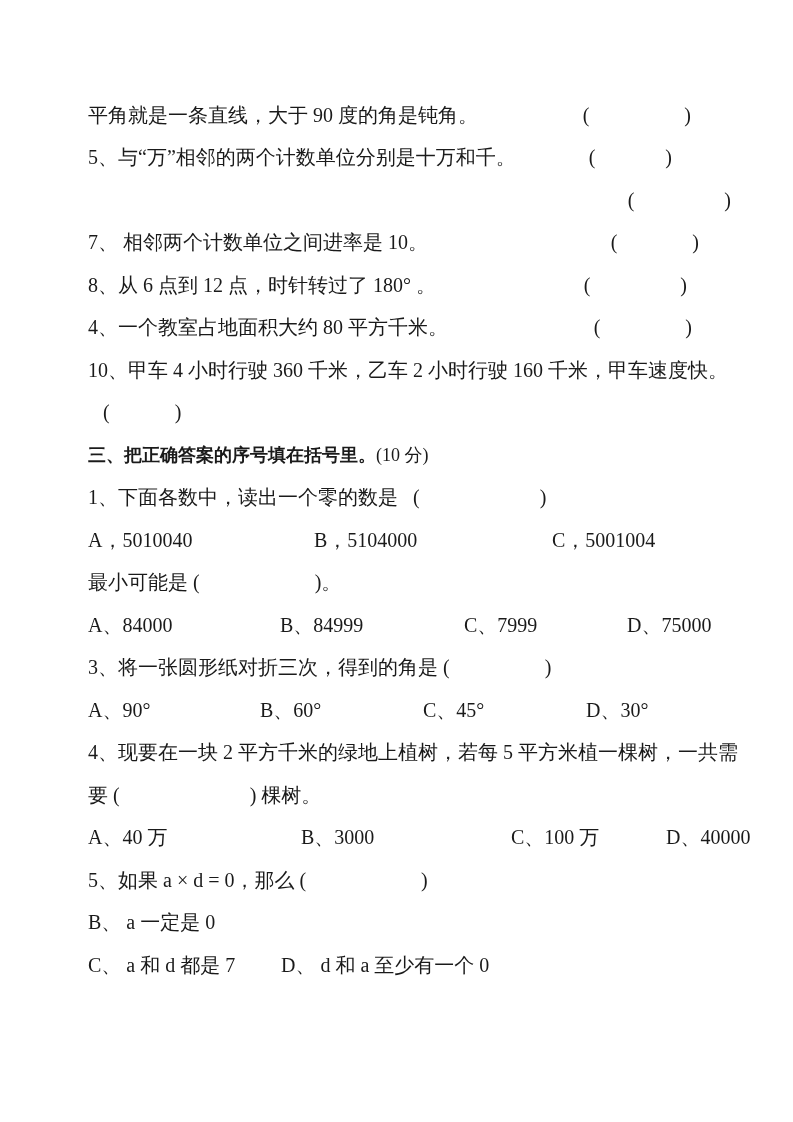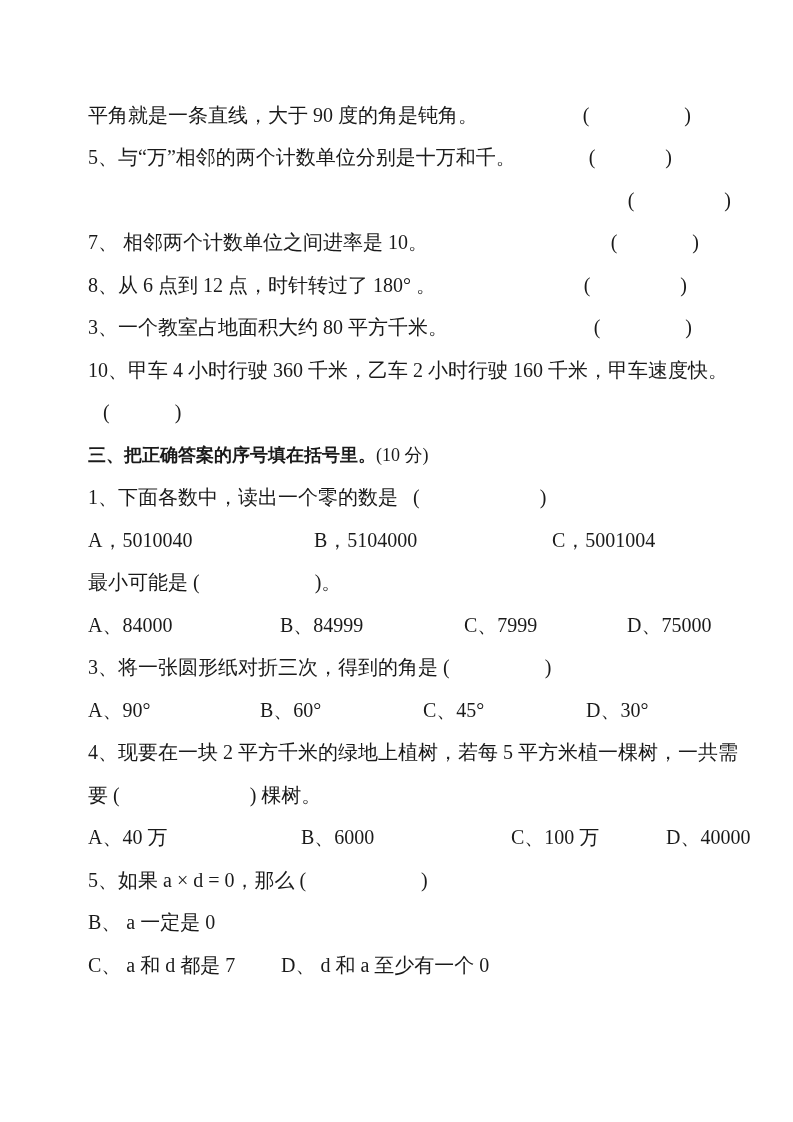--- a/index.html
+++ b/index.html
@@ -45,21 +45,21 @@
     </div>
     <div class="line">
       <span class="t">7、 相邻两个计数单位之间进率是 10。</span>
       <span class="t bracket mr110">(               )</span>
     </div>
     <div class="line">
       <span class="t">8、从 6 点到 12 点，时针转过了 180° 。</span>
       <span class="t bracket mr122">(                  )</span>
     </div>
     <div class="line">
-      <span class="t">3、一个教室占地面积大约 80 平方千米。</span>
+      <span class="t">4、一个教室占地面积大约 80 平方千米。</span>
       <span class="t bracket mr117">(                 )</span>
     </div>
     <div class="line">
       <span class="t">10、甲车 4 小时行驶 360 千米，乙车 2 小时行驶 160 千米，甲车速度快。</span>
     </div>
     <div class="line">
       <span class="t">   (             )</span>
     </div>
 
     <div class="line heading">
@@ -97,21 +97,21 @@
     </div>
 
     <div class="line">
       <span class="t">4、现要在一块 2 平方千米的绿地上植树，若每 5 平方米植一棵树，一共需</span>
     </div>
     <div class="line">
       <span class="t">要 (                          ) 棵树。</span>
     </div>
     <div class="line">
       <span class="t opt cw4a">A、40 万</span>
-      <span class="t opt cw4b">B、6000</span>
+      <span class="t opt cw4b">B、3000</span>
       <span class="t opt cw4c">C、100 万</span>
       <span class="t opt">D、40000</span>
     </div>
 
     <div class="line">
       <span class="t">5、如果 a × d = 0，那么 (                       )</span>
     </div>
     <div class="line">
       <span class="t opt">B、 a 一定是 0</span>
     </div>

